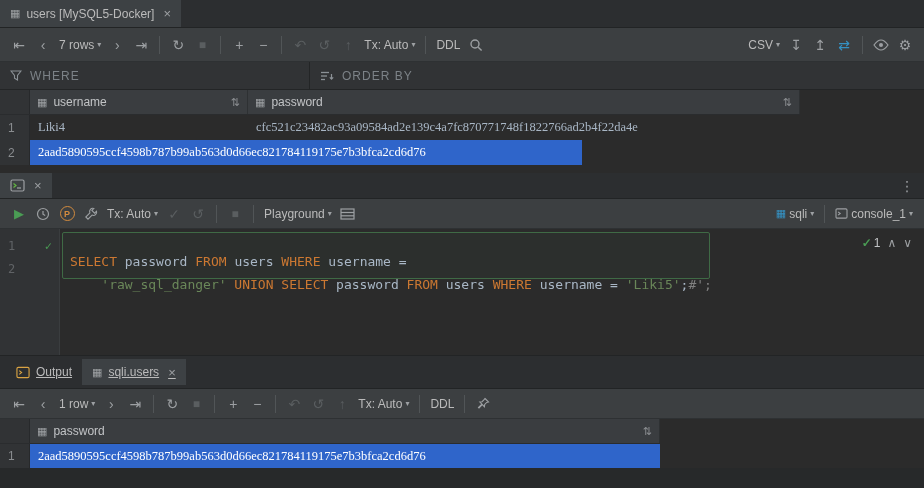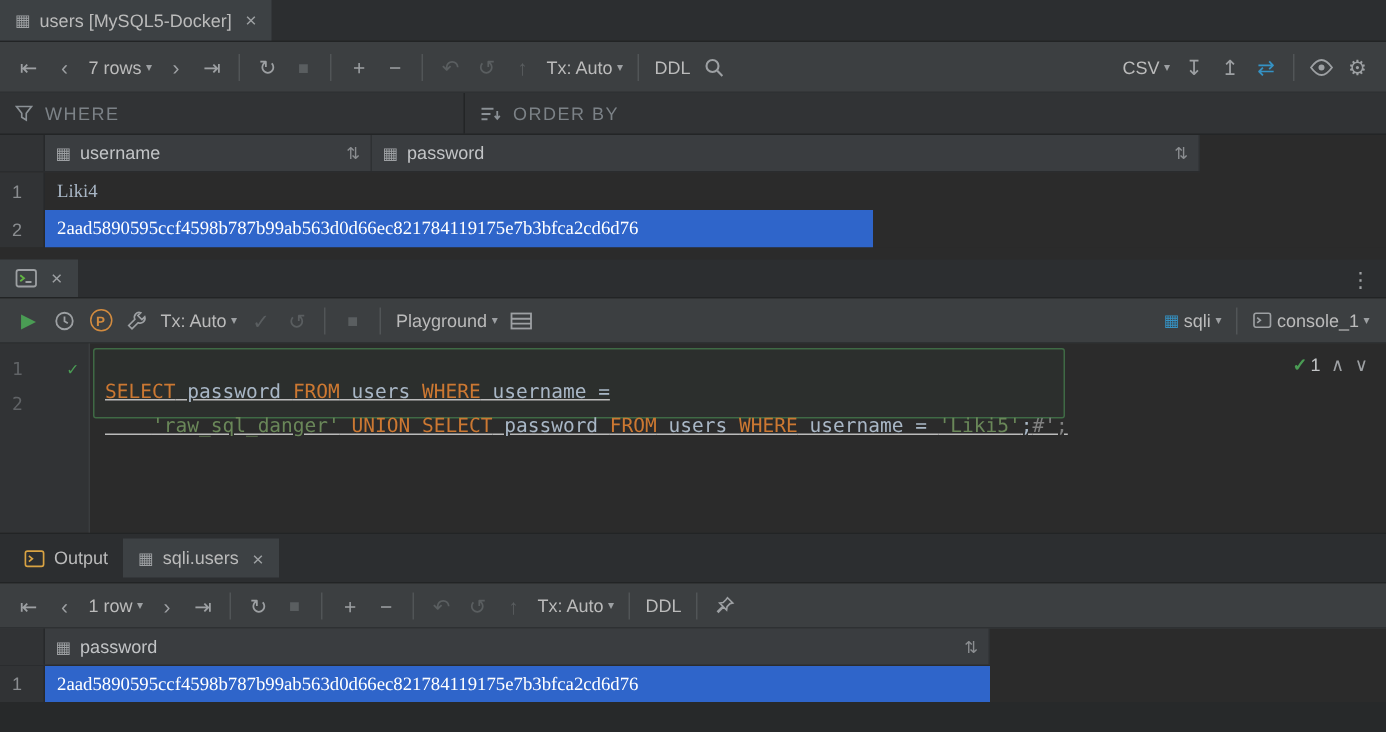--- a/index.html
+++ b/index.html
@@ -8,21 +8,21 @@
   .app { position:relative; width:924px; height:488px; background:#2b2b2b; overflow:hidden;
          color:#bbbbbb; font-size:12px; display:flex; flex-direction:column; }
 
   
   .tabbar { background:#2c2e30; display:flex; align-items:stretch; border-bottom:1px solid #222425; flex:none; }
   .tabbar-top { height:28px; }
   .tabbar-console { height:26px; }
   .tabbar-bottom { height:34px; border-top:1px solid #222425; padding-left:6px; align-items:center; }
   .tab { display:flex; align-items:center; gap:6px; padding:0 10px; color:#bbbbbb; white-space:nowrap; }
   .tab-active { background:#3d4144; }
-  .tabbar-bottom .tab { height:26px; }
+  .tabbar-bottom .tab { height:26px;text-decoration:underline; }
   .tab .close { color:#9da0a3; margin-left:3px; font-size:13px; line-height:1; }
   .kebab { margin-left:auto; align-self:center; padding:0 10px; color:#9da0a3; font-size:14px; }
 
   
   .toolbar { background:#3c3f41; display:flex; align-items:center; padding:0 8px; gap:2px;
              border-bottom:1px solid #2e3133; flex:none; }
   .toolbar-top { height:34px; }
   .toolbar-console { height:30px; }
   .toolbar-bottom { height:30px; }
   .tbtn { min-width:22px; height:22px; display:inline-flex; align-items:center; justify-content:center;
@@ -62,21 +62,21 @@
           font-size:12.5px; color:#a9b7c6; white-space:nowrap; overflow:hidden; flex:none; }
   .grid-row.selected .cell { background:var(--selection-blue,#2f65ca); color:#ffffff; }
   .w-user { width:218px; } .w-pass { width:552px; } .w-pass2 { width:630px; }
 
   
   .editor { position:relative; height:126px; background:#2b2b2b; display:flex; flex:none; }
   .editor-gutter { width:60px; flex:none; background:#313335; border-right:1px solid #3a3d3f; padding-top:5px; }
   .gut-line { height:23px; display:flex; align-items:center; padding:0 7px 0 8px;
               color:#606366; font-family:"DejaVu Sans Mono",monospace; font-size:12px; }
   .gut-line .run-check { margin-left:auto; color:var(--run-green,#4a9c54); font-weight:bold; font-size:12px; }
-  .code-area { position:relative; flex:1; padding-top:21px;text-decoration:underline; }
+  .code-area { position:relative; flex:1; padding-top:21px; }
   .exec-box { position:absolute; left:2px; top:3px; width:648px; height:47px;
               border:1px solid #3f6a45; background:rgba(80,140,90,0.05); border-radius:2px; pointer-events:none; }
   .code-line { height:23px; display:flex; align-items:center; padding-left:10px;
                font-family:"DejaVu Sans Mono",monospace; font-size:13px; color:#a9b7c6; position:relative; }
   .code-line span { white-space:pre; }
   .tok-kw { color:var(--keyword-orange,#cc7832); }
   .tok-str { color:var(--string-green,#6a8759); }
   .tok-comment { color:var(--comment-gray,#808080); }
   .inspect { position:absolute; right:12px; top:7px; display:flex; align-items:center; gap:7px;
              color:#9da0a3; font-size:12px; }
@@ -176,20 +176,21 @@
     </div>
     <div class="hcell w-pass">
       <span class="grid-ic">▦</span>
       <span>password</span>
       <span class="sort">⇅</span>
     </div>
   </div>
   <div class="grid-row" style="width:800px;">
     <div class="gutter-cell">1</div>
     <div class="cell w-user">Liki4</div>
+    <div class="cell w-pass">cfc521c23482ac93a09584ad2e139c4a7fc870771748f1822766ad2b4f22da4e</div>
   </div>
   <div class="grid-row selected" style="width:800px;">
     <div class="gutter-cell">2</div>
     <div class="cell w-pass">2aad5890595ccf4598b787b99ab563d0d66ec821784119175e7b3bfca2cd6d76</div>
   </div>
   <div class="filler-sm"></div>
 
   <div class="tabbar tabbar-console">
     <div class="tab tab-active">
       <svg width="15" height="13" viewBox="0 0 15 13">

